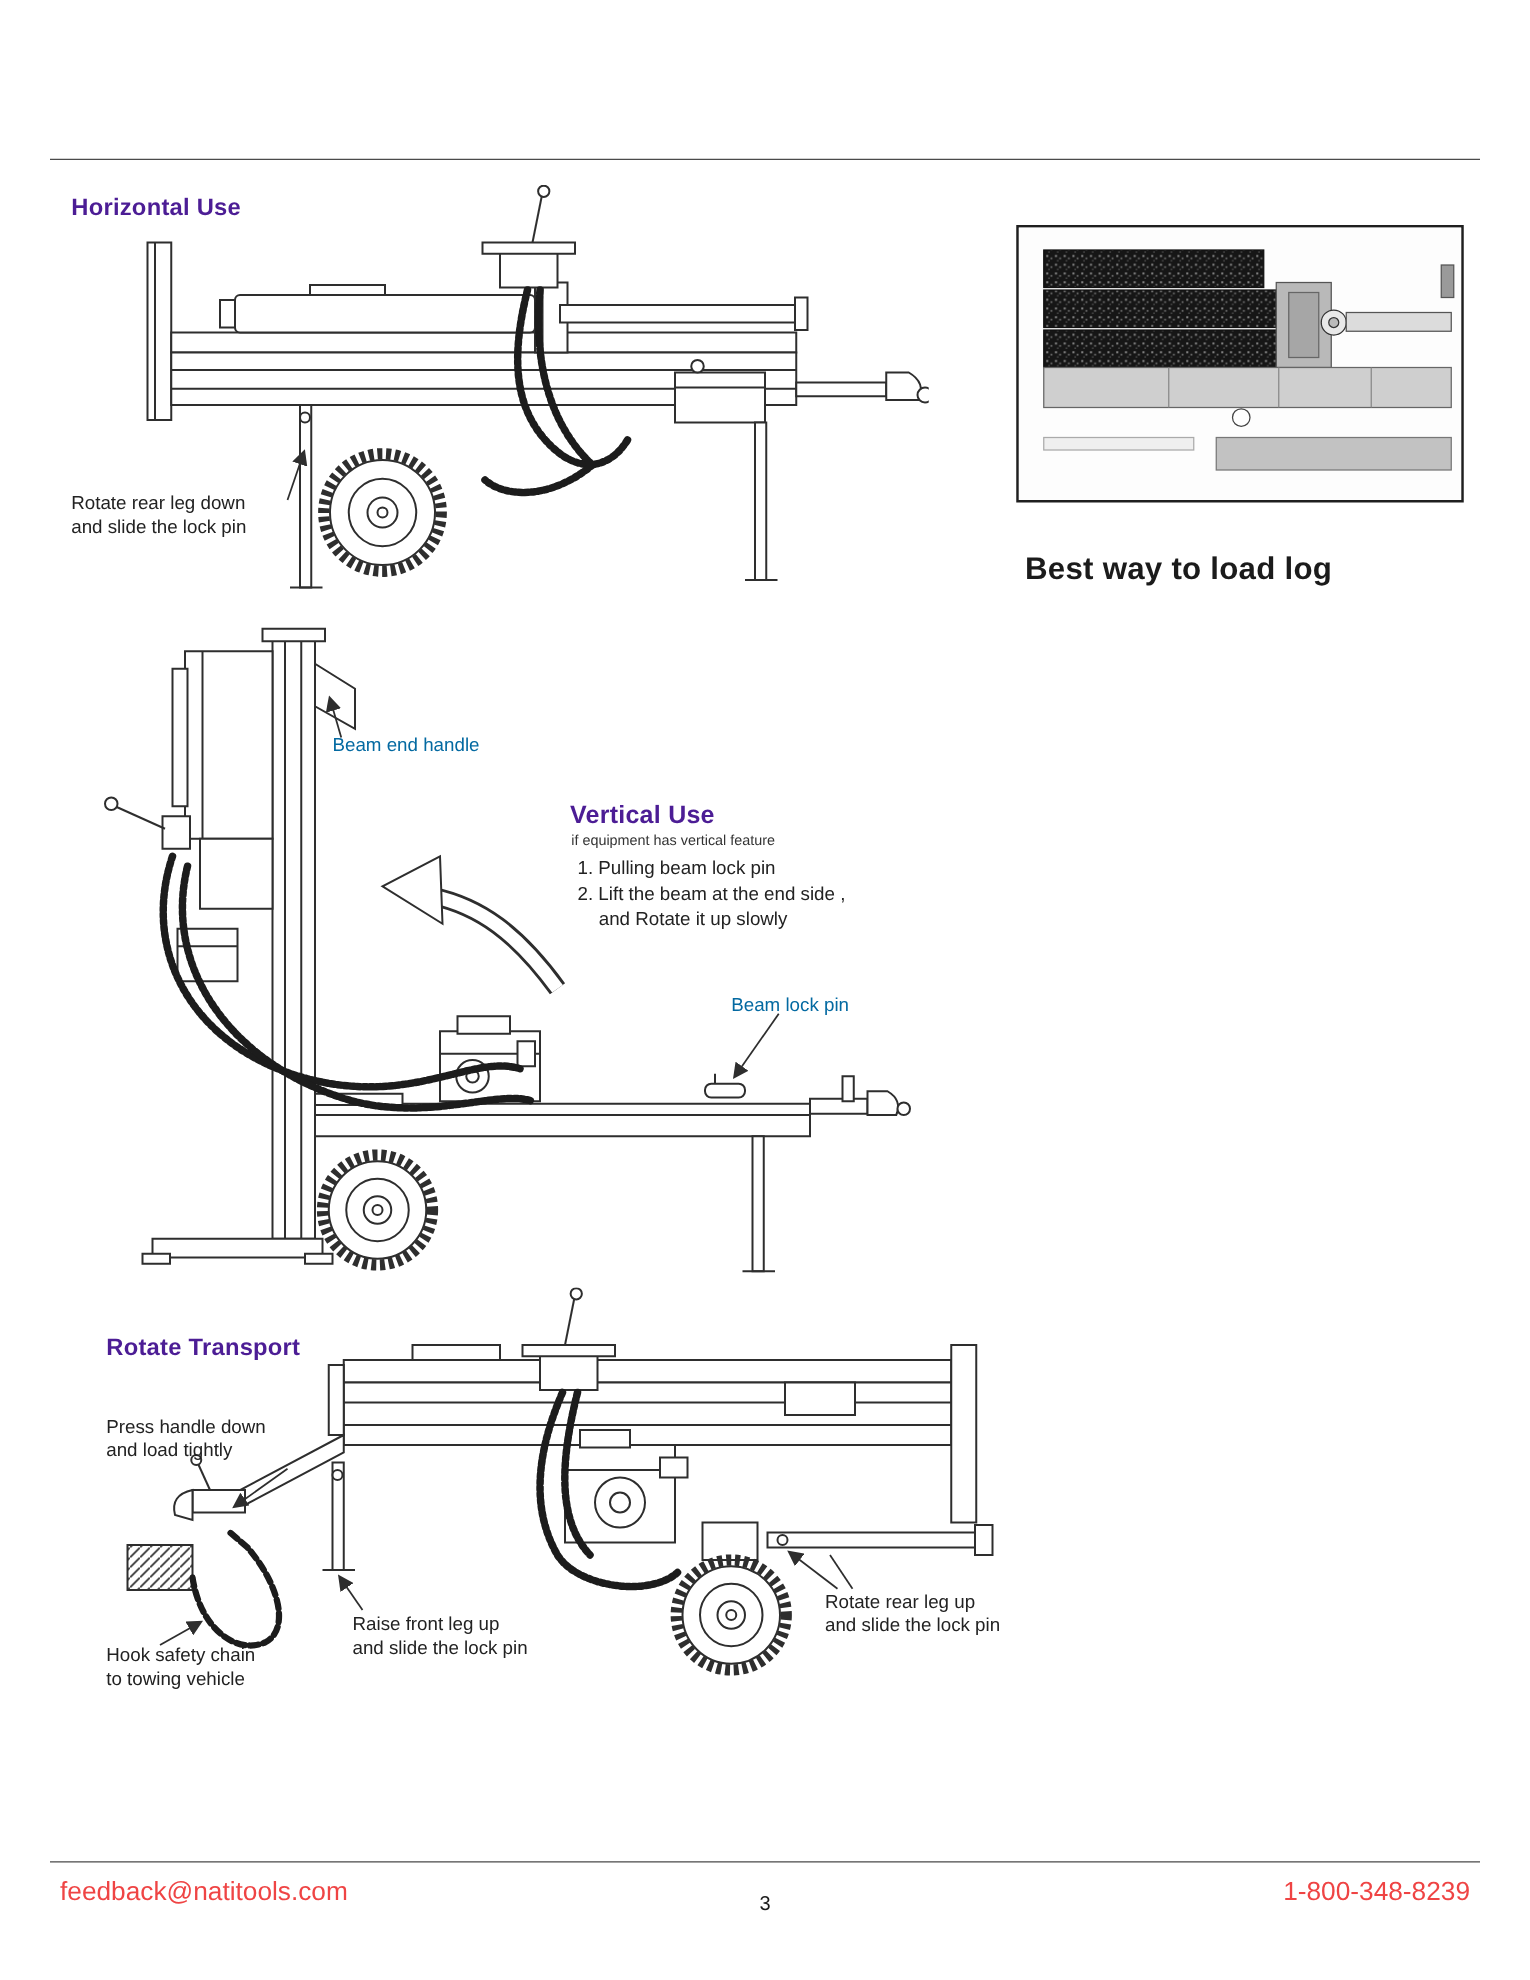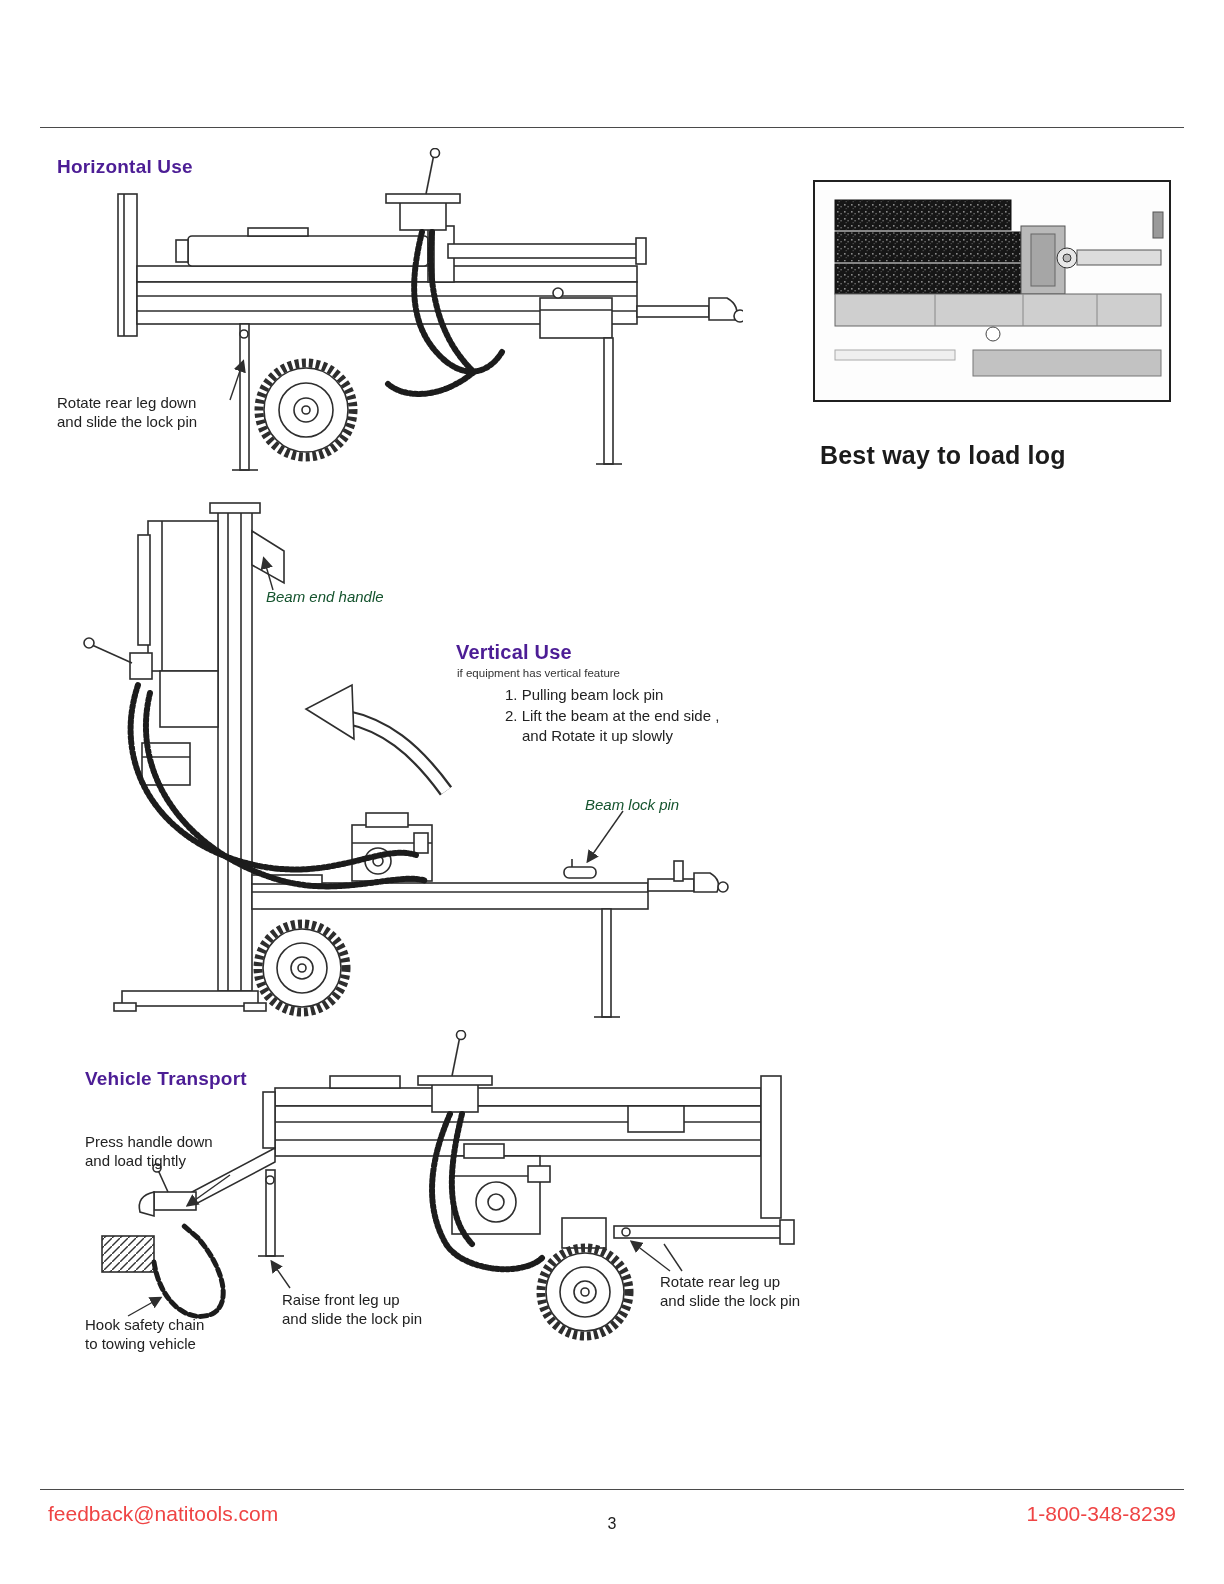--- a/index.html
+++ b/index.html
@@ -10,21 +10,21 @@
     color:#1f1f1f; overflow:hidden;
   }
   .abs { position:absolute; }
   .rule { position:absolute; height:1px; background:#4a4a4a; }
   .sec-title { font-weight:bold; font-size:19px; color:#4c1d95; letter-spacing:.2px; }
   .big-caption { font-weight:bold; font-size:25px; color:#1b1b1b; letter-spacing:.2px;margin-top:28px; }
   .note {
     font-size:15px; line-height:1.25; color:#222;
     white-space:pre-line;
   }
-  .label { font-size:15px; color:#14532d;font-style:italic; }
+  .label { font-size:15px; color:#0369a1; }
   .subtitle { font-size:11.5px; color:#333; }
   .step { font-size:15px; line-height:1.38; color:#222; }
   .step-cont { padding-left:17px; }
   .inset-frame {
     position:absolute; border:2px solid #1f1f1f; background:#fff;
   }
   .footer-text { font-weight:normal; font-size:21px; color:#ef4444; }
   .page-num { font-size:16px; color:#1b1b1b; }
   svg { display:block; }
 </style>
@@ -191,29 +191,29 @@
       <line x1="195" y1="95" x2="186" y2="64" marker-end="url(#ah2)"></line>
       <line x1="545" y1="316" x2="510" y2="366" marker-end="url(#ah2)"></line>
     </g>
   </svg>
 
   <div class="abs label" style="left:266px; top:588px;">Beam end handle</div>
 
   <div class="abs sec-title" style="left:456px; top:641px; font-size:20px;">Vertical Use</div>
   <div class="abs subtitle" style="left:457px; top:667px;text-align:center;">if equipment has vertical feature</div>
 
-  <div class="abs" style="left:462px; top:685px;margin-left:43px;">
+  <div class="abs" style="left:462px; top:685px;">
     <div class="step">1. Pulling beam lock pin</div>
     <div class="step">2. Lift the beam at the end side ,</div>
     <div class="step step-cont">and Rotate it up slowly</div>
   </div>
 
   <div class="abs label" style="left:585px; top:796px;">Beam lock pin</div>
 
-  <div class="abs sec-title" style="left:85px; top:1068px;">Vehicle Transport</div>
+  <div class="abs sec-title" style="left:85px; top:1068px;">Rotate Transport</div>
 
   <svg class="abs" style="left:80px; top:1030px;" width="790" height="345" viewBox="0 0 790 345">
     <defs>
       <marker id="ah3" markerWidth="9" markerHeight="9" refX="7" refY="4.5" orient="auto">
         <path d="M0,0 L9,4.5 L0,9 z" fill="#2e2e2e"></path>
       </marker>
       <pattern id="hatch" width="8" height="8" patternUnits="userSpaceOnUse">
         <rect width="8" height="8" fill="#fff"></rect>
         <line x1="0" y1="8" x2="8" y2="0" stroke="#333" stroke-width="1.4"></line>
       </pattern>

